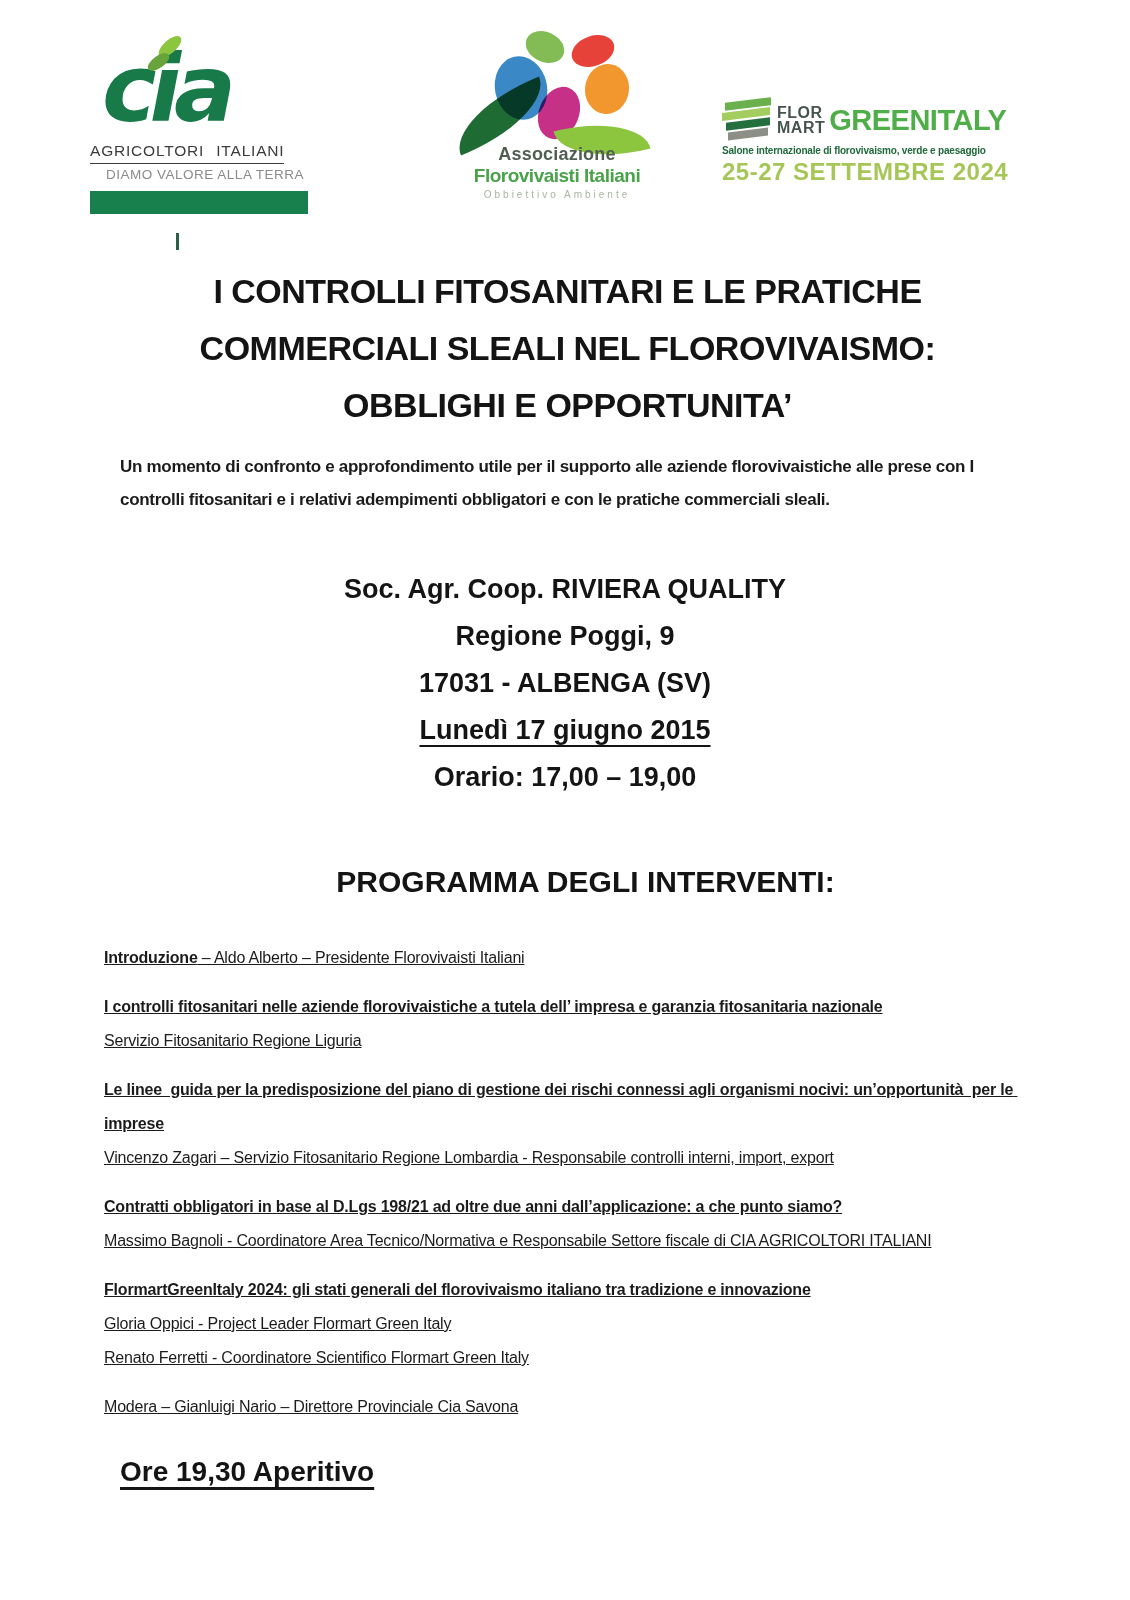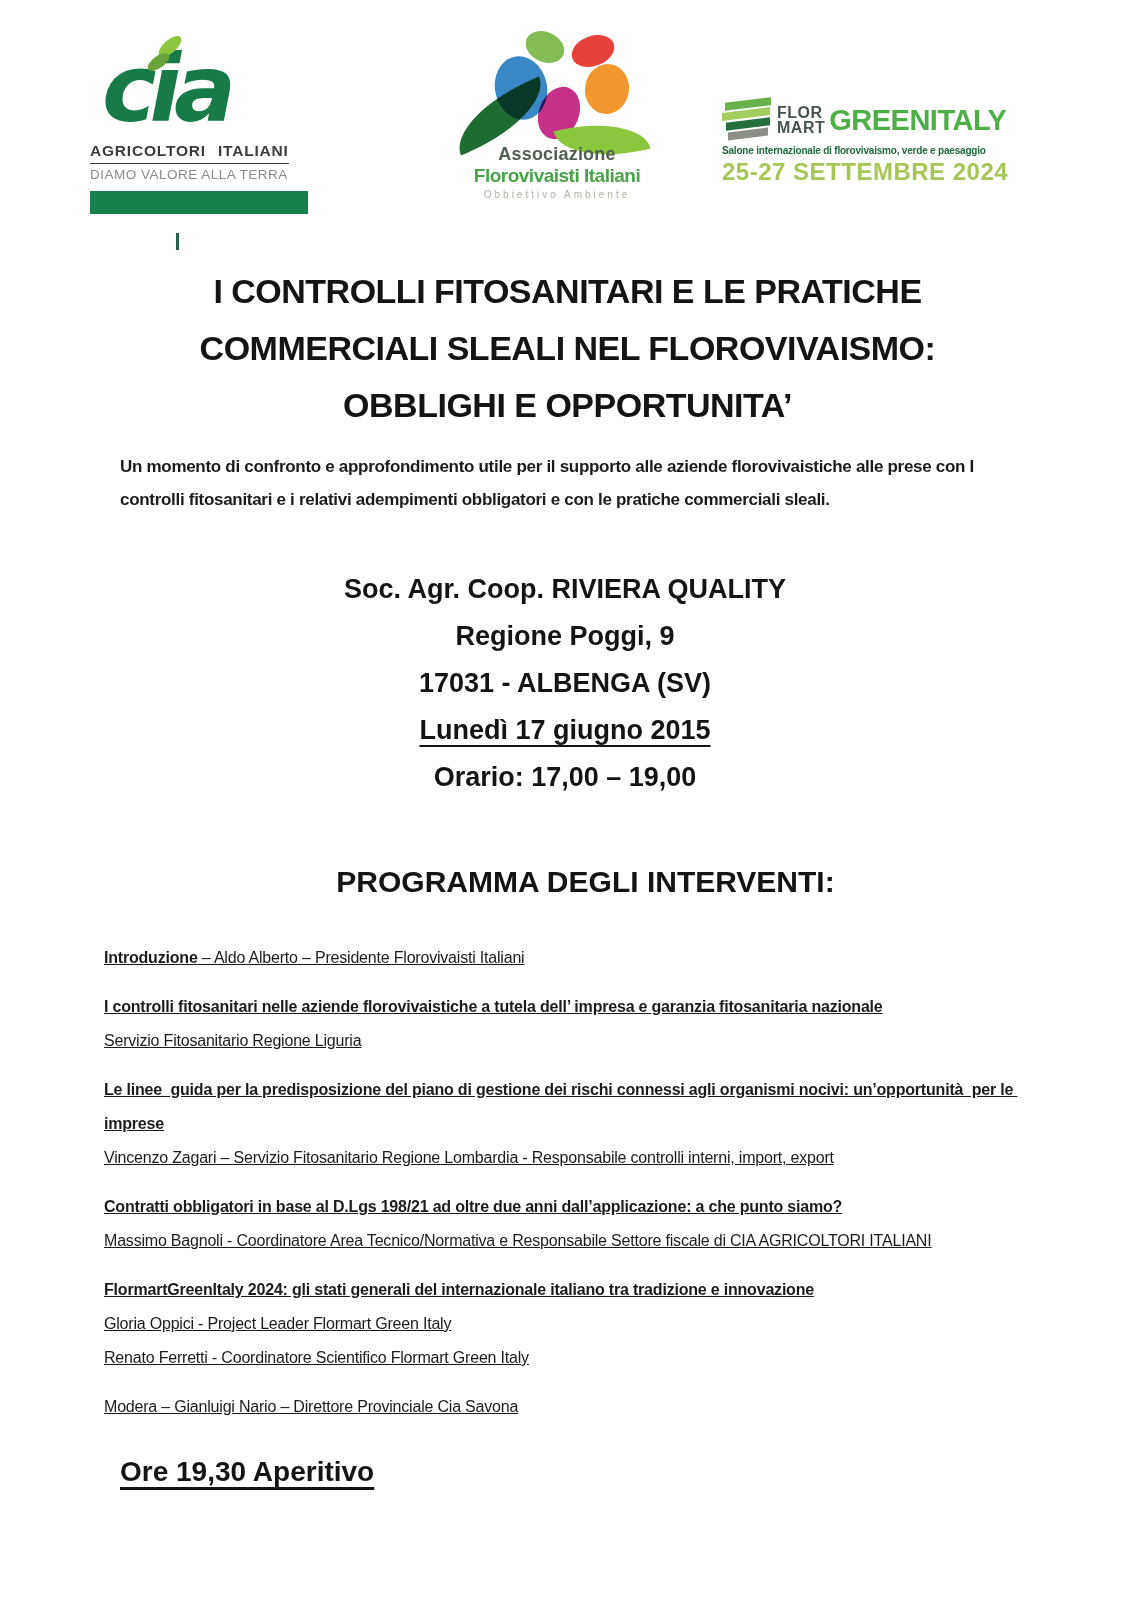--- a/index.html
+++ b/index.html
@@ -9,23 +9,23 @@
   
   .header{position:relative;height:235px;}
 
   .cia{position:absolute;left:90px;top:38px;width:230px;}
   .cia-word{position:relative;height:104px;}
   .cia-text{font-family:"DejaVu Sans",sans-serif;font-style:italic;font-weight:bold;
             font-size:92px;line-height:104px;letter-spacing:-7px;color:#177a48;padding-left:12px;}
   .cia-leaf{position:absolute;border-radius:50%;}
   .cia-leaf1{left:66px;top:2px;width:28px;height:13px;background:#8cc63f;transform:rotate(-42deg);}
   .cia-leaf2{left:56px;top:18px;width:25px;height:12px;background:#69a33b;transform:rotate(-36deg);}
-  .cia-line1{display:inline-block;font-size:15.5px;font-weight:700;color:#3b3b3a;
+  .cia-line1{display:inline-block;font-size:15.5px;font-weight:400;color:#3b3b3a;
              letter-spacing:0.8px;word-spacing:7px;border-bottom:1.5px solid #3b3b3a;padding-bottom:3px;}
-  .cia-line2{font-size:13.5px;color:#8b8b8b;letter-spacing:0.5px;margin-top:3px;}
+  .cia-line2{font-size:13.5px;color:#8b8b8b;letter-spacing:0.5px;margin-top:3px;text-align:center;}
   .cia-bar{margin-top:9px;width:218px;height:23px;background:#17804c;}
 
   .asso{position:absolute;left:461px;top:30px;width:192px;text-align:center;}
   .asso-art{position:relative;height:128px;}
   .petal{position:absolute;border-radius:50%;mix-blend-mode:multiply;opacity:.93;}
   .p-leafdark{position:absolute;left:-12px;top:64px;width:102px;height:44px;background:#1e6b33;
               border-radius:100% 0 100% 0;transform:rotate(-22deg);}
   .p-leaflight{position:absolute;left:96px;top:90px;width:90px;height:40px;background:#8cc63f;
                border-radius:0 100% 0 100%;transform:rotate(-14deg);}
   .p-blue{left:34px;top:26px;width:52px;height:64px;background:#2c7fc3;transform:rotate(-12deg);}
@@ -154,21 +154,21 @@
       <div class="prog-bold">Le linee  guida per la predisposizione del piano di gestione dei rischi connessi agli organismi nocivi: un’opportunità  per le imprese</div>
       <div>Vincenzo Zagari – Servizio Fitosanitario Regione Lombardia - Responsabile controlli interni, import, export</div>
     </div>
 
     <div class="prog-item">
       <div class="prog-bold">Contratti obbligatori in base al D.Lgs 198/21 ad oltre due anni dall’applicazione: a che punto siamo?</div>
       <div>Massimo Bagnoli - Coordinatore Area Tecnico/Normativa e Responsabile Settore fiscale di CIA AGRICOLTORI ITALIANI</div>
     </div>
 
     <div class="prog-item">
-      <div class="prog-bold">FlormartGreenItaly 2024: gli stati generali del internazionale italiano tra tradizione e innovazione</div>
+      <div class="prog-bold">FlormartGreenItaly 2024: gli stati generali del florovivaismo italiano tra tradizione e innovazione</div>
       <div>Gloria Oppici - Project Leader Flormart Green Italy</div>
       <div>Renato Ferretti - Coordinatore Scientifico Flormart Green Italy</div>
     </div>
 
     <div class="prog-item">
       <div>Modera – Gianluigi Nario – Direttore Provinciale Cia Savona</div>
     </div>
 
   </div>
 

